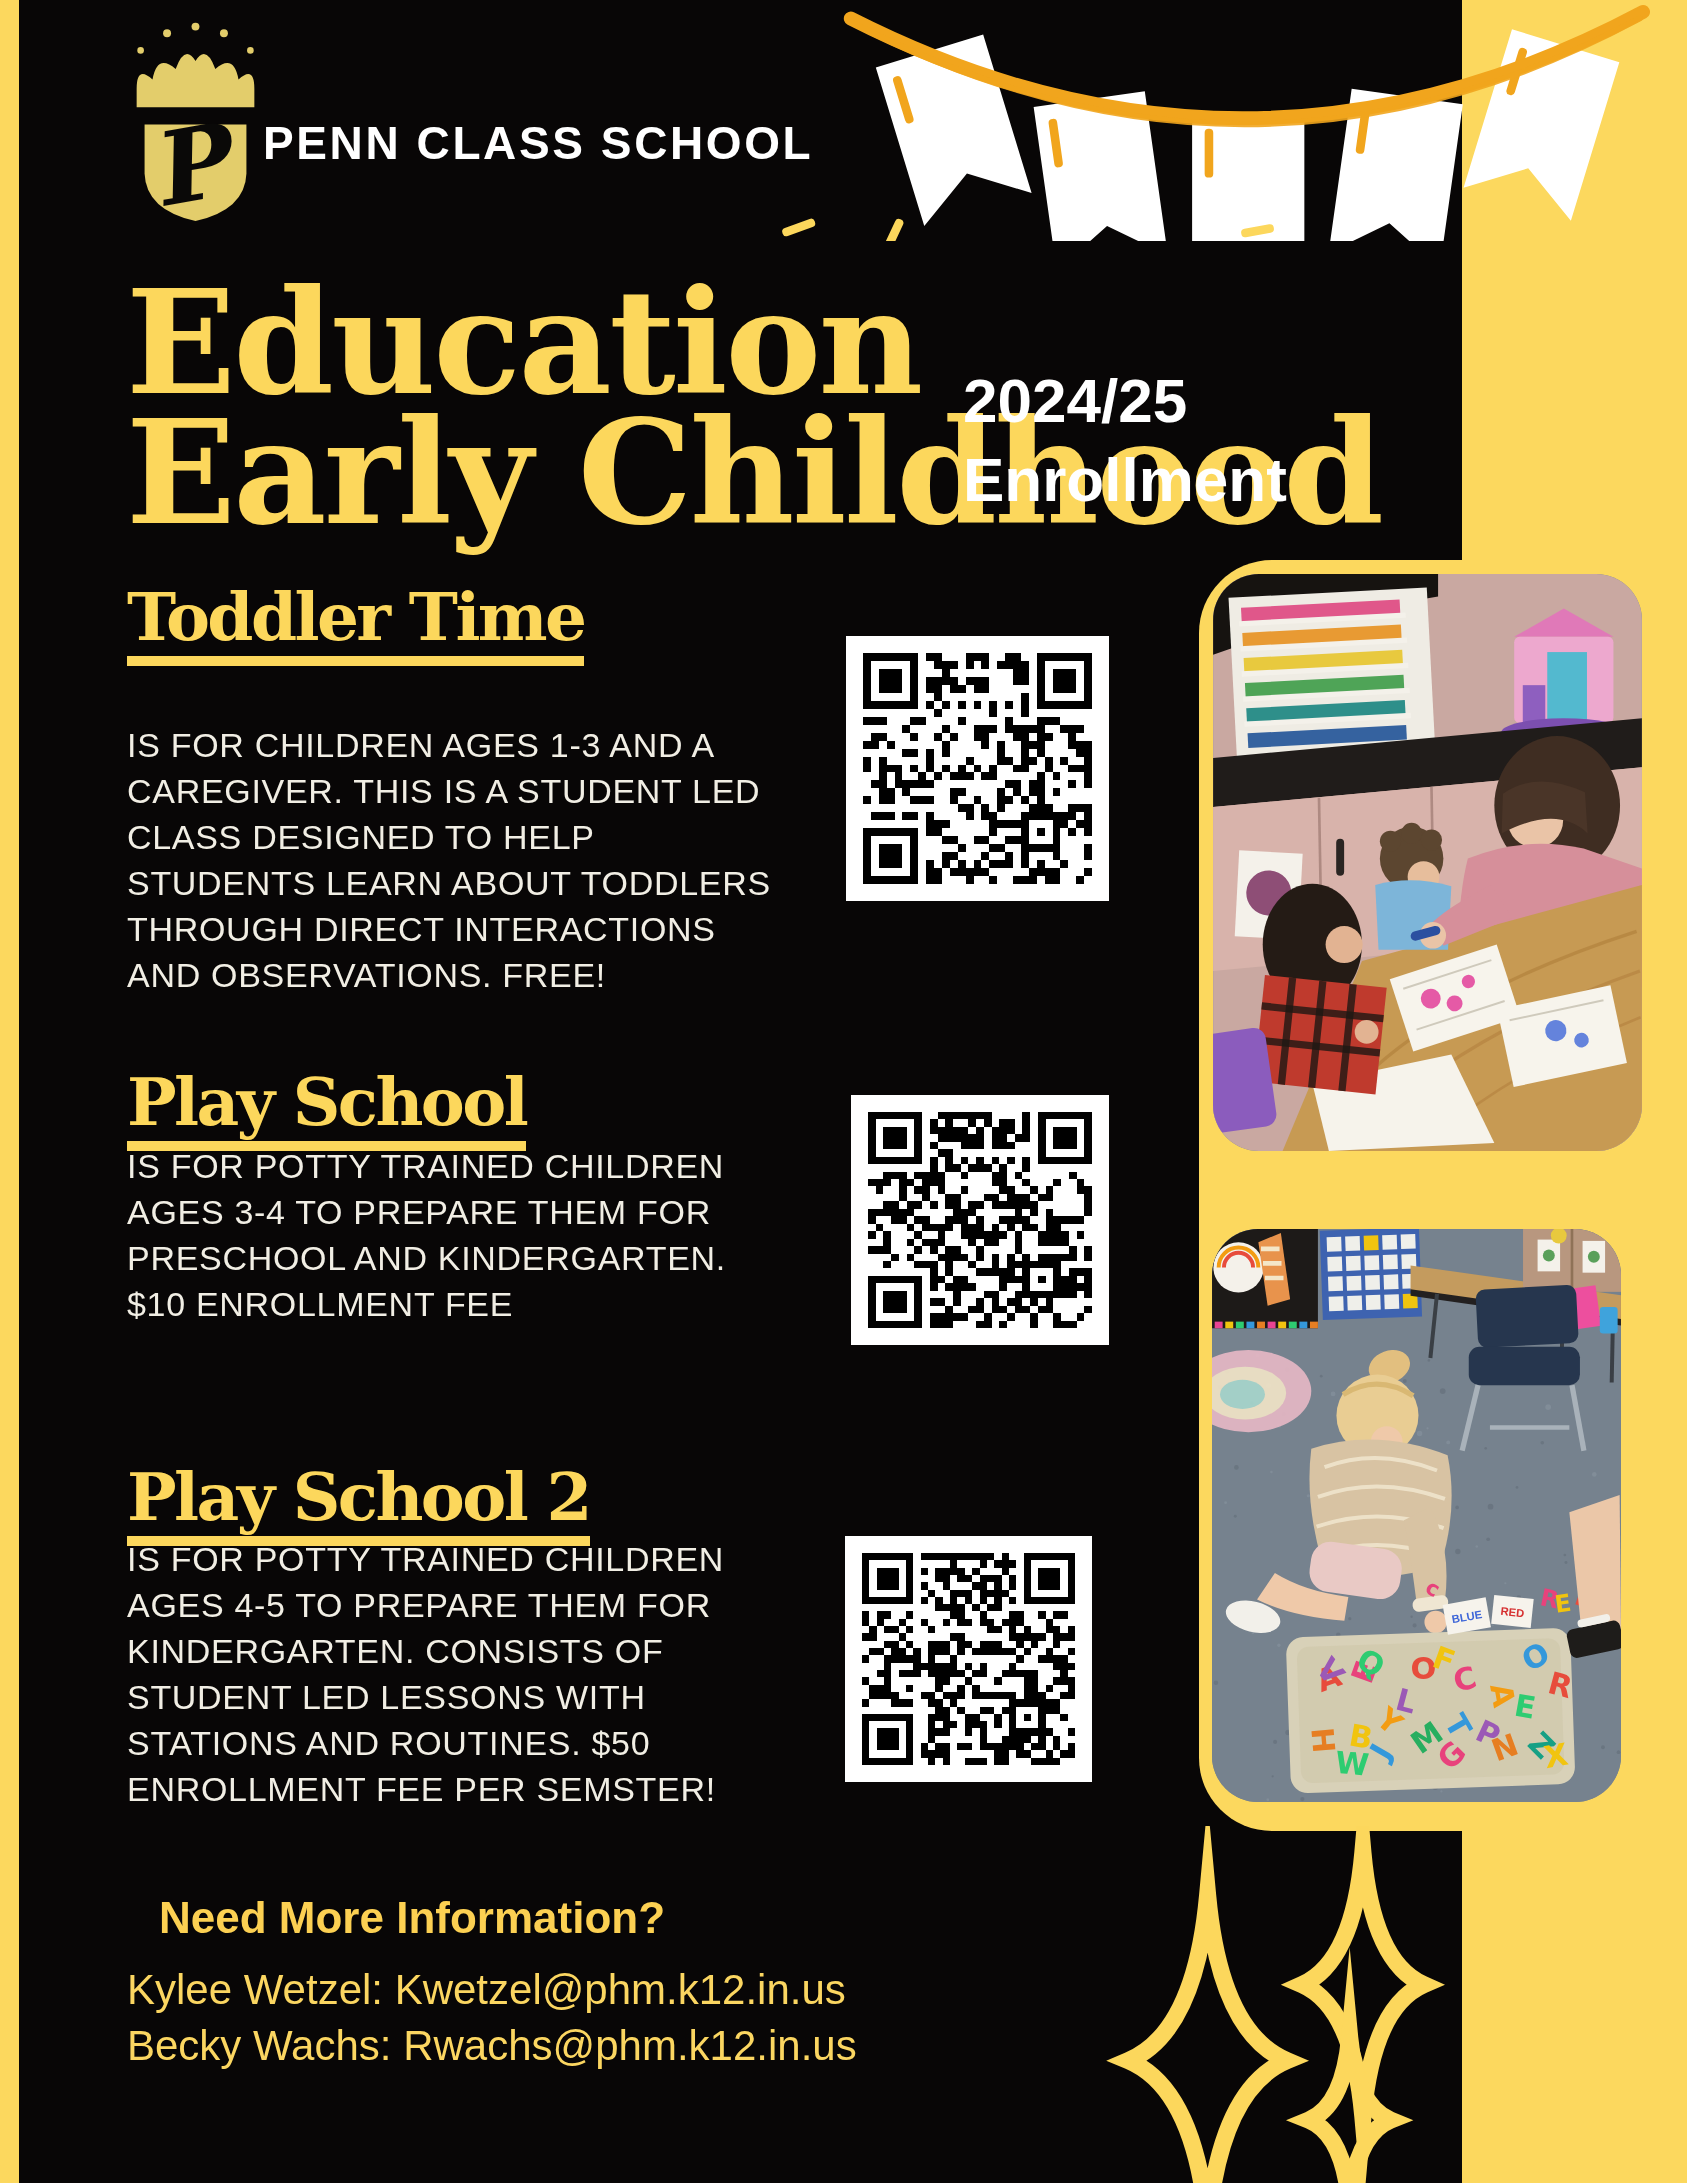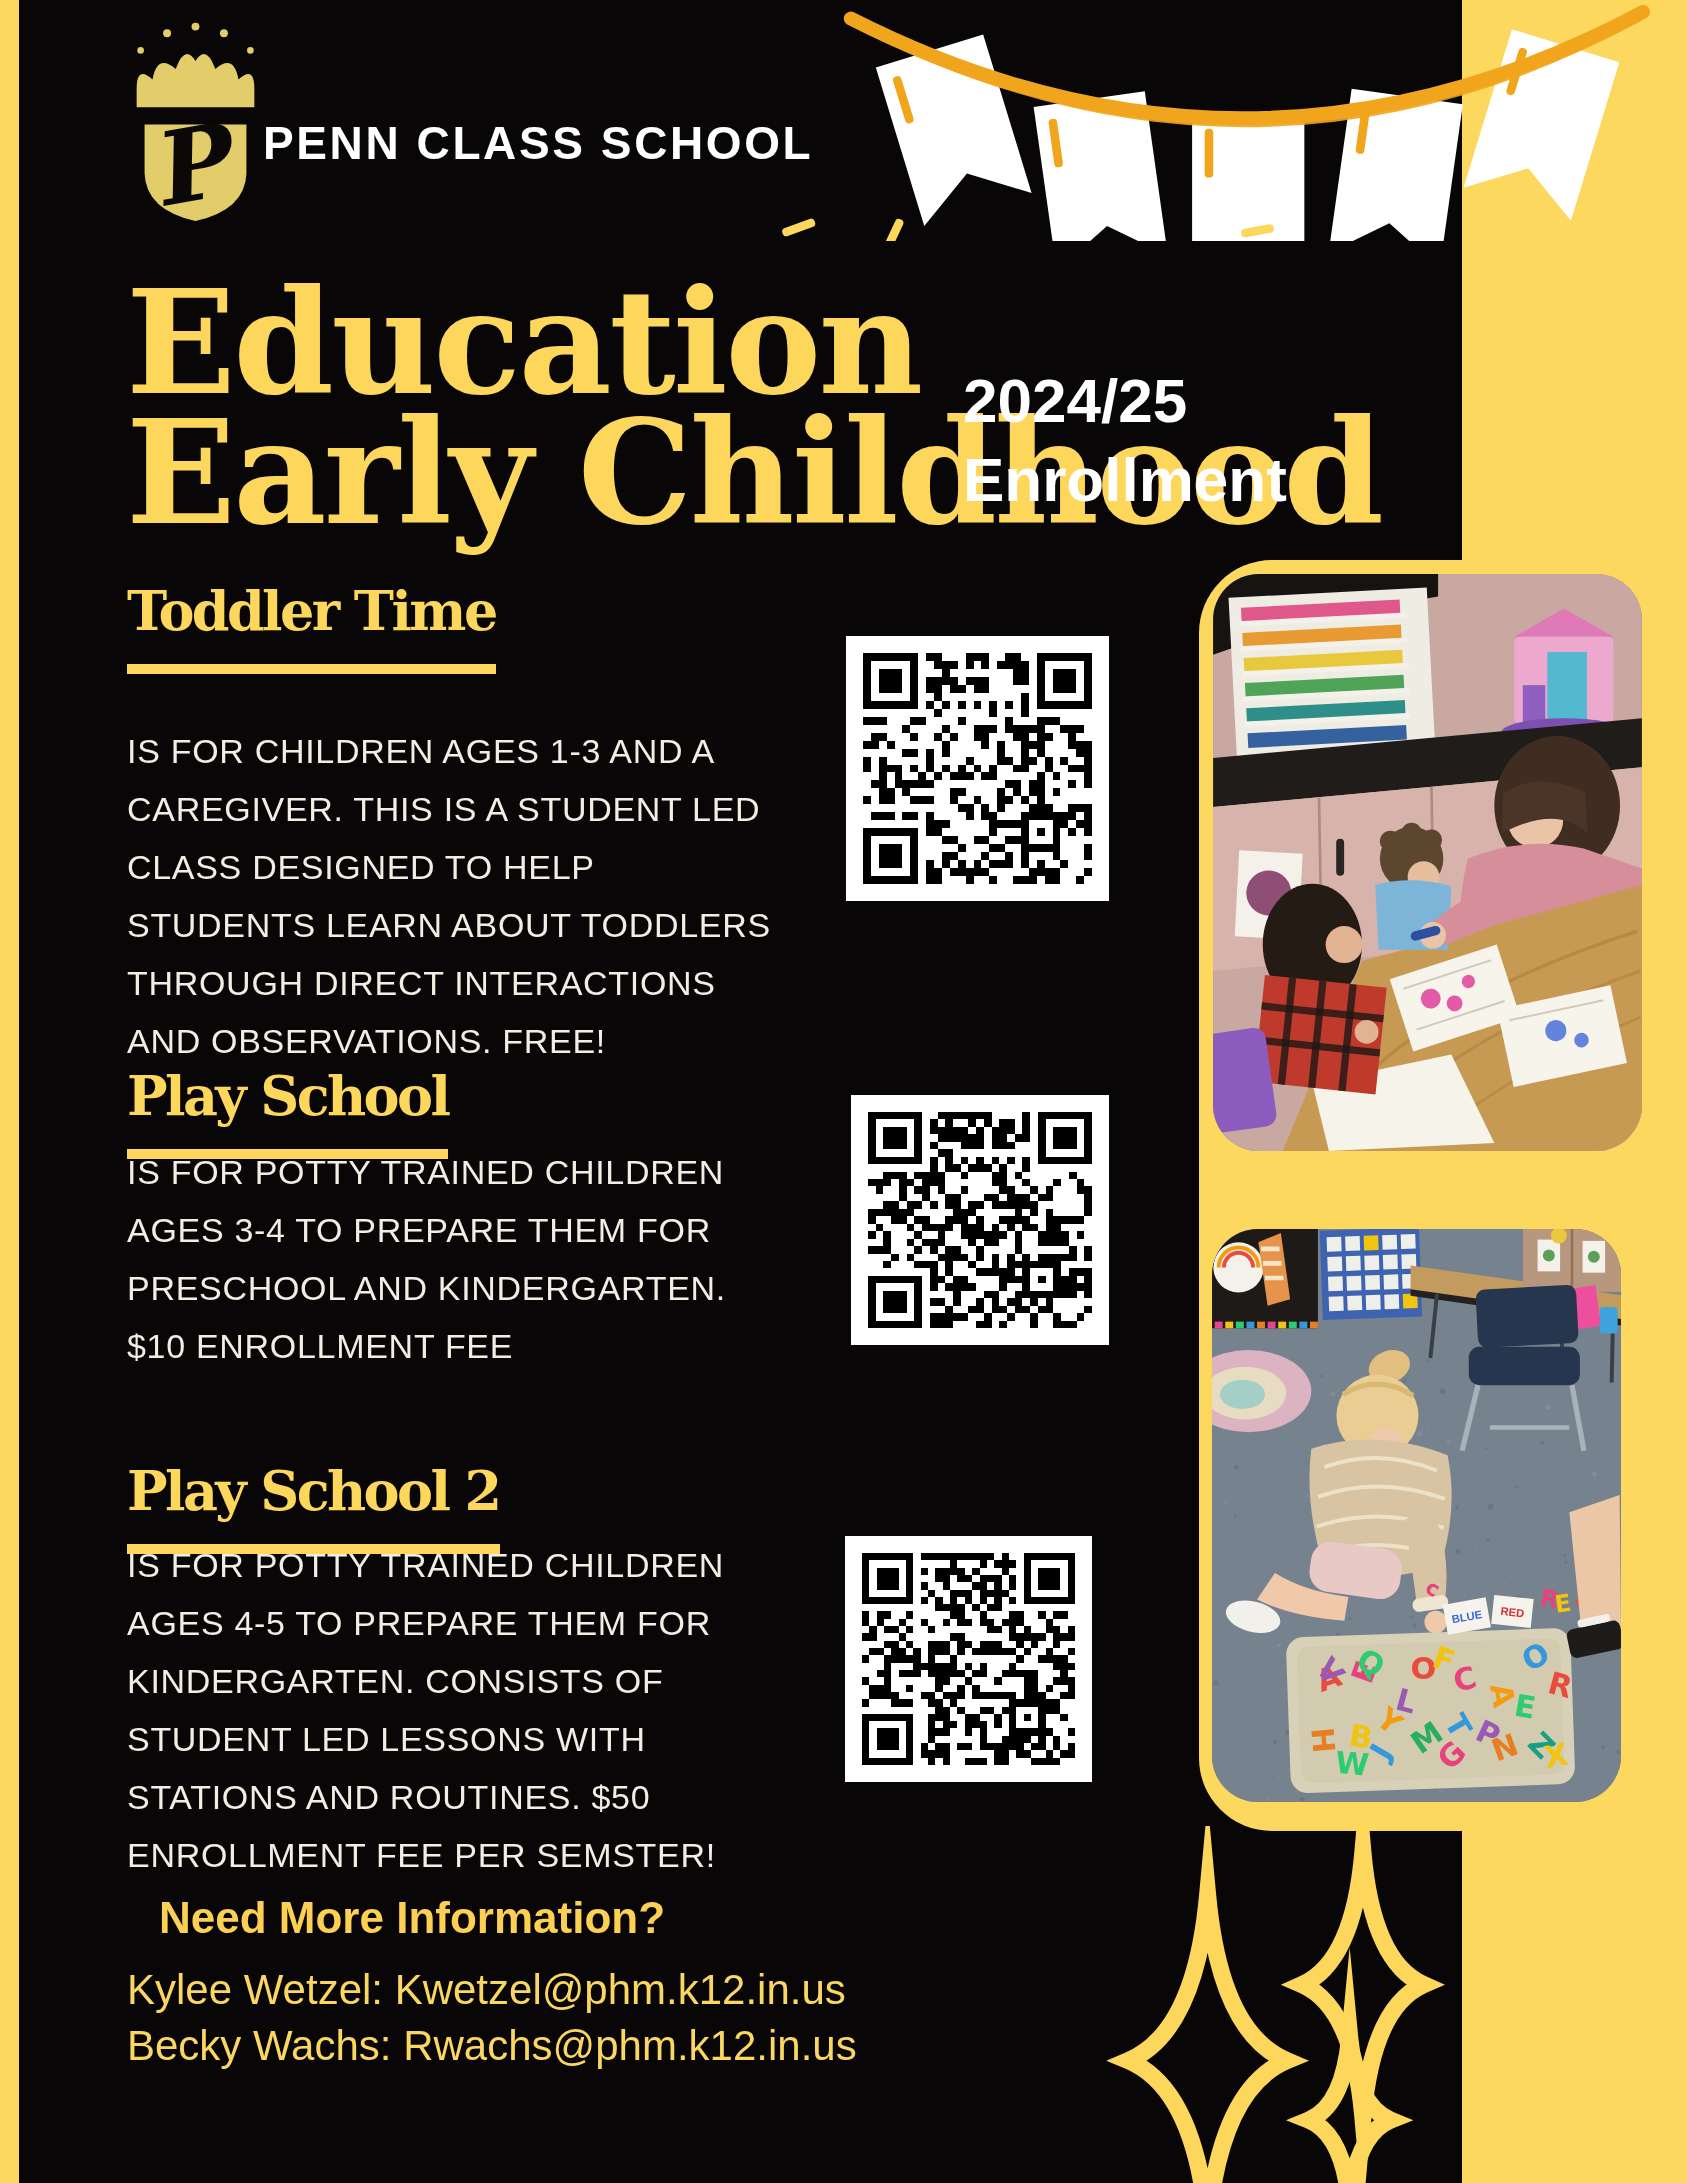--- a/index.html
+++ b/index.html
@@ -25,26 +25,26 @@
     font-family:"DejaVu Serif", serif;font-weight:700;
     font-size:144px;line-height:130px;letter-spacing:-2.6px;white-space:nowrap;
   }
   .enrollment{
     position:absolute;left:963px;top:361px;width:370px;text-align:left;
     color:#FFFFFF;font-weight:700;font-size:62px;line-height:79px;white-space:nowrap;
   }
   .section-heading{
     position:absolute;color:#FCD75C;
     font-family:"DejaVu Serif", serif;font-weight:700;
-    font-size:54px;letter-spacing:-2.6px;line-height:1.12;
-    display:inline-block;padding-bottom:23px;border-bottom:10px solid #FCD75C;
+    font-size:66px;letter-spacing:-2.6px;line-height:1.12;
+    display:inline-block;padding-bottom:1px;border-bottom:10px solid #FCD75C;
     white-space:nowrap;
   }
   .section-body{
-    position:absolute;color:#F1EEE4;font-size:34px;line-height:58px;
+    position:absolute;color:#F1EEE4;font-size:34px;line-height:46px;
     letter-spacing:0.7px;white-space:pre-line;
   }
   .qr{position:absolute;background:#FFFFFF;box-sizing:border-box;padding:17px;}
   .qr svg{display:block;width:100%;height:100%;}
   .photo{position:absolute;border-radius:46px;overflow:hidden;background:#76828E;}
   .photo svg{display:block;width:100%;height:100%;}
   .contact-heading{
     position:absolute;left:127px;top:1893px;color:#FCD052;
     font-size:44px;font-weight:700;white-space:nowrap;margin-left:32px;
   }

